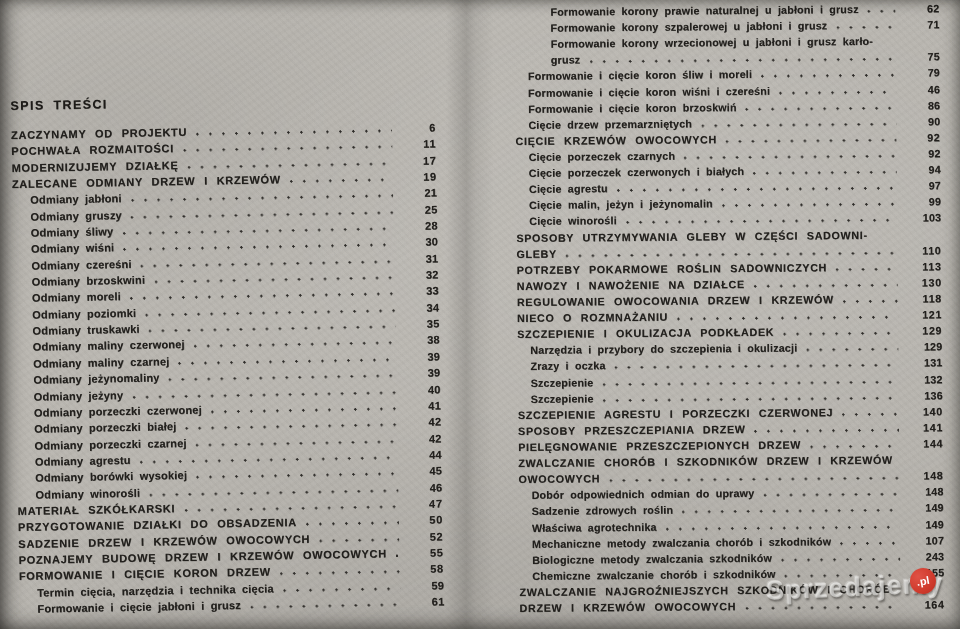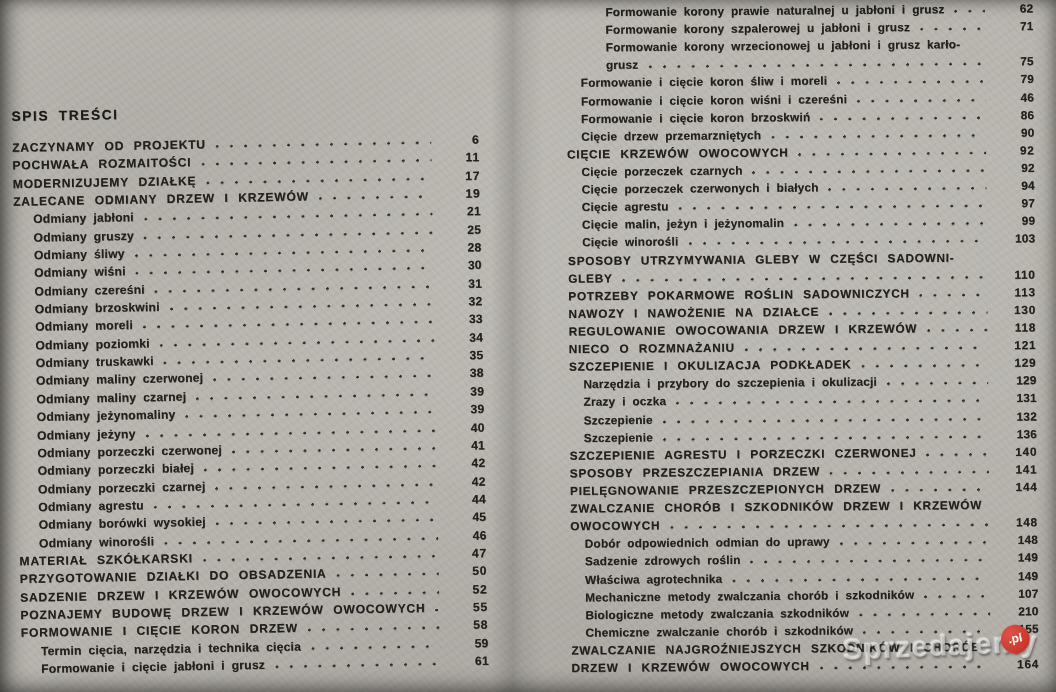--- a/index.html
+++ b/index.html
@@ -406,21 +406,21 @@
           <span class="num">149</span>
         </div>
         <div class="row lvl1">
           <span class="lbl">Mechaniczne metody zwalczania chorób i szkodników</span>
           <span class="leader"></span>
           <span class="num">107</span>
         </div>
         <div class="row lvl1">
           <span class="lbl">Biologiczne metody zwalczania szkodników</span>
           <span class="leader"></span>
-          <span class="num">210</span>
+          <span class="num">243</span>
         </div>
         <div class="row lvl1">
           <span class="lbl">Chemiczne zwalczanie chorób i szkodników</span>
           <span class="leader"></span>
           <span class="num">155</span>
         </div>
         <div class="row lvl0 caps nolead">
           <span class="lbl">ZWALCZANIE NAJGROŹNIEJSZYCH SZKODNIKÓW I CHORÓB</span>
         </div>
         <div class="row lvl0 caps">

